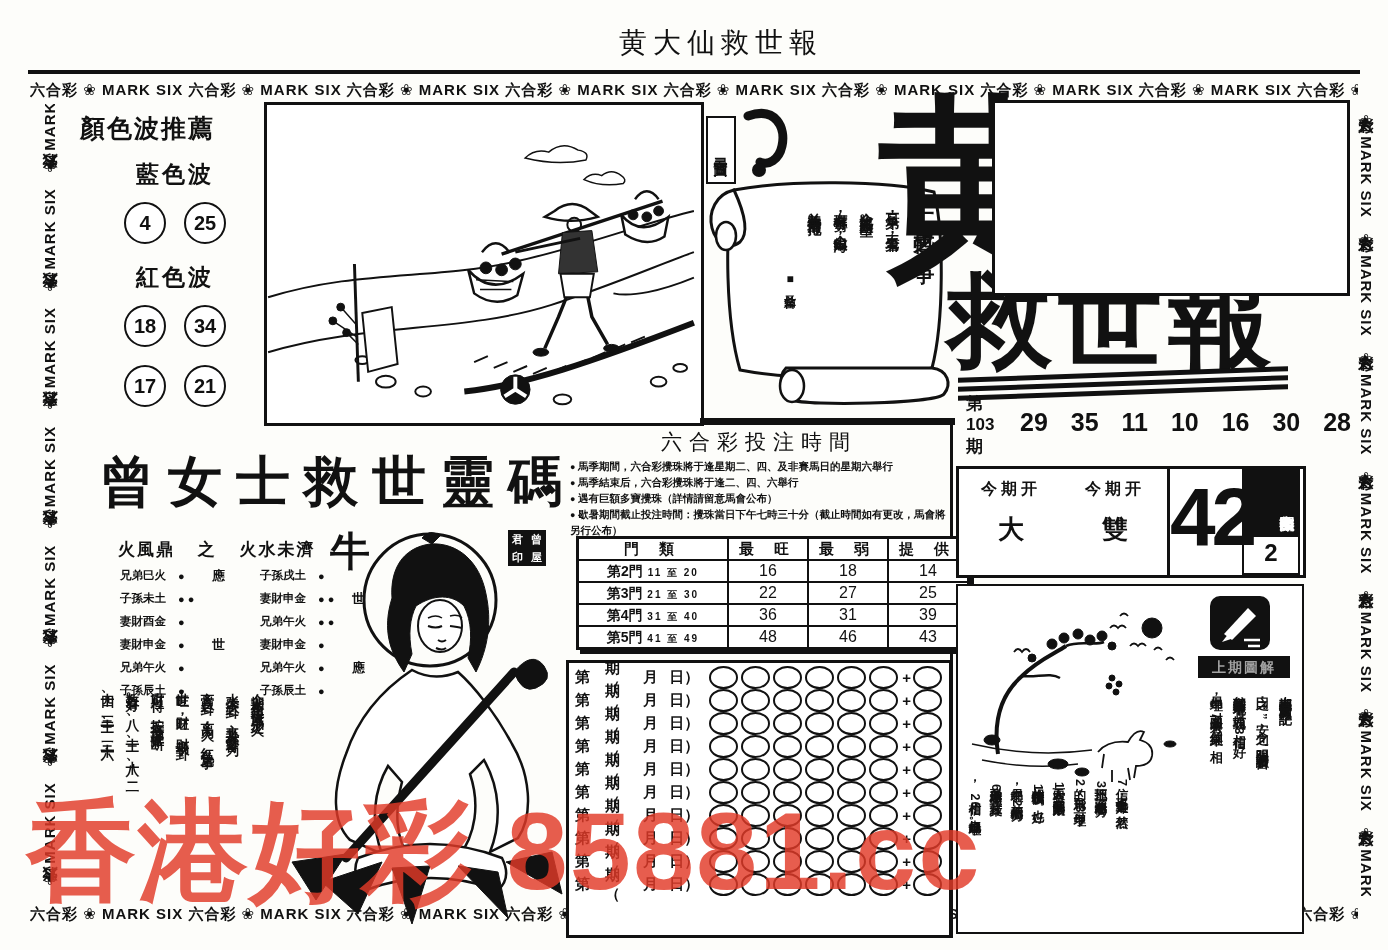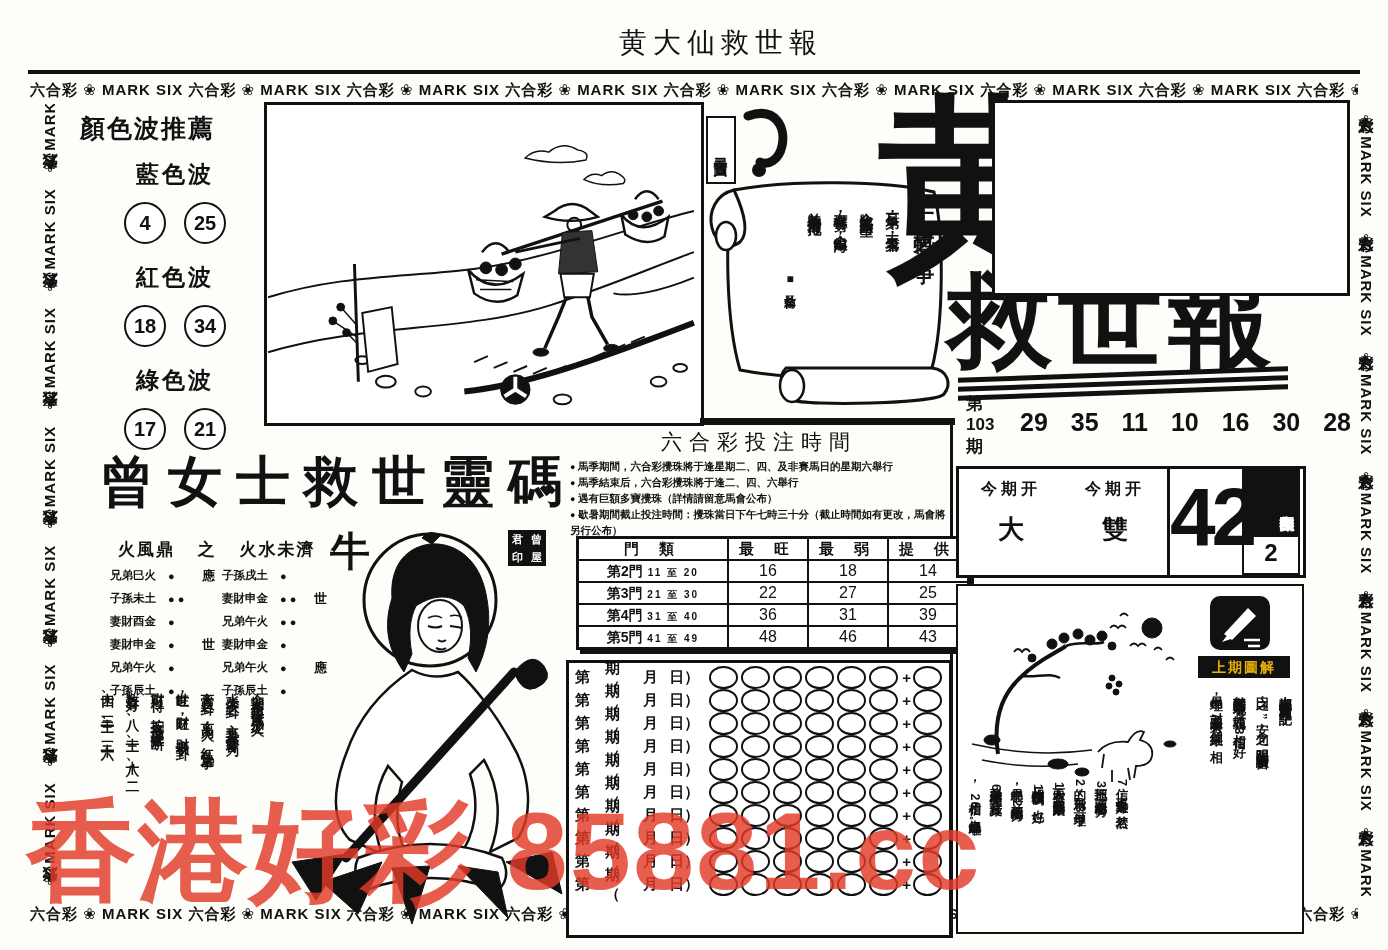--- a/index.html
+++ b/index.html
@@ -69,32 +69,32 @@
   .cur-stack .val{font-size:26px;margin-top:12px;}
   .cur-div{width:3px;background:#111;}
   .cur-num{width:72px;font-size:82px;font-weight:900;line-height:96px;text-align:center;letter-spacing:-4px;}
   .cur-count{width:58px;display:flex;flex-direction:column;}
   .count-cap{background:#111;color:#fff;height:66px;writing-mode:vertical-rl;font-size:15px;font-weight:bold;
              line-height:26px;text-align:center;padding-top:2px;}
   .count-val{border:2px solid #111;border-top:none;flex:1;text-align:center;font-size:24px;font-weight:900;line-height:32px;}
   
   .last-panel{left:956px;top:584px;width:344px;height:346px;border:2.5px solid #111;background:#fff;}
   .badge-icon{position:absolute;left:252px;top:10px;}
-  .badge-label{position:absolute;left:240px;top:70px;width:92px;height:22px;background:#111;color:#eab308;
+  .badge-label{position:absolute;left:240px;top:70px;width:92px;height:22px;background:#111;color:#a3a3a3;
                font-size:14px;font-weight:bold;text-align:center;line-height:22px;letter-spacing:2px;}
   .last-right{position:absolute;right:8px;top:100px;height:238px;display:flex;flex-direction:row-reverse;gap:5px;}
   .last-right .vcol{font-size:13px;letter-spacing:1.5px;}
   .last-bottom{position:absolute;left:8px;bottom:4px;height:150px;display:flex;flex-direction:row-reverse;gap:4px;}
   .last-bottom .vcol{font-size:12.5px;letter-spacing:1px;}
   
   .madam-title{left:100px;top:446px;font-size:54px;font-weight:900;letter-spacing:14px;
                font-family:"DejaVu Serif","Liberation Serif",serif;white-space:nowrap;}
   .hex-title{left:118px;top:538px;font-size:17px;font-weight:900;letter-spacing:2px;}
   .hex-title .sep{margin:0 16px;}
-  .hex-block{left:110px;top:564px;display:flex;}
+  .hex-block{left:120px;top:564px;display:flex;gap:28px;}
   .hexcol{display:flex;flex-direction:column;}
   .hexrow{display:flex;align-items:center;height:23px;}
   .hexrow .lab{width:58px;font-size:11.5px;font-weight:bold;}
   .hexrow .dots{width:34px;font-size:11px;letter-spacing:3px;}
   .hexrow .mk{width:20px;font-size:13px;font-weight:900;}
   .ox-char{left:330px;top:524px;font-size:40px;font-weight:900;font-family:"DejaVu Serif","Liberation Serif",serif;}
   .seal2{left:508px;top:530px;width:38px;height:36px;background:#111;color:#fff;display:grid;
          grid-template-columns:1fr 1fr;font-size:11px;font-weight:bold;text-align:center;line-height:18px;}
   
   .commentary{left:98px;top:682px;display:flex;flex-direction:row-reverse;gap:7px;}
@@ -136,21 +136,20 @@
         <div class="wave-label">藍色波</div>
         <div class="wave-nums">
           <span class="ball">4</span>
           <span class="ball">25</span>
         </div>
         <div class="wave-label">紅色波</div>
         <div class="wave-nums">
           <span class="ball">18</span>
           <span class="ball">34</span>
         </div>
-        <div class="wave-label">綠色波</div>
         <div class="wave-nums">
           <span class="ball">17</span>
           <span class="ball">21</span>
         </div>
       </div>
   </div>
 
   <div class="abs pic-box">
     <svg width="428" height="312" viewBox="0 0 434 318" fill="none" stroke="#111">
       <path d="M0,196 C90,168 170,178 250,160 C320,145 390,118 434,108" stroke-width="2"></path>

